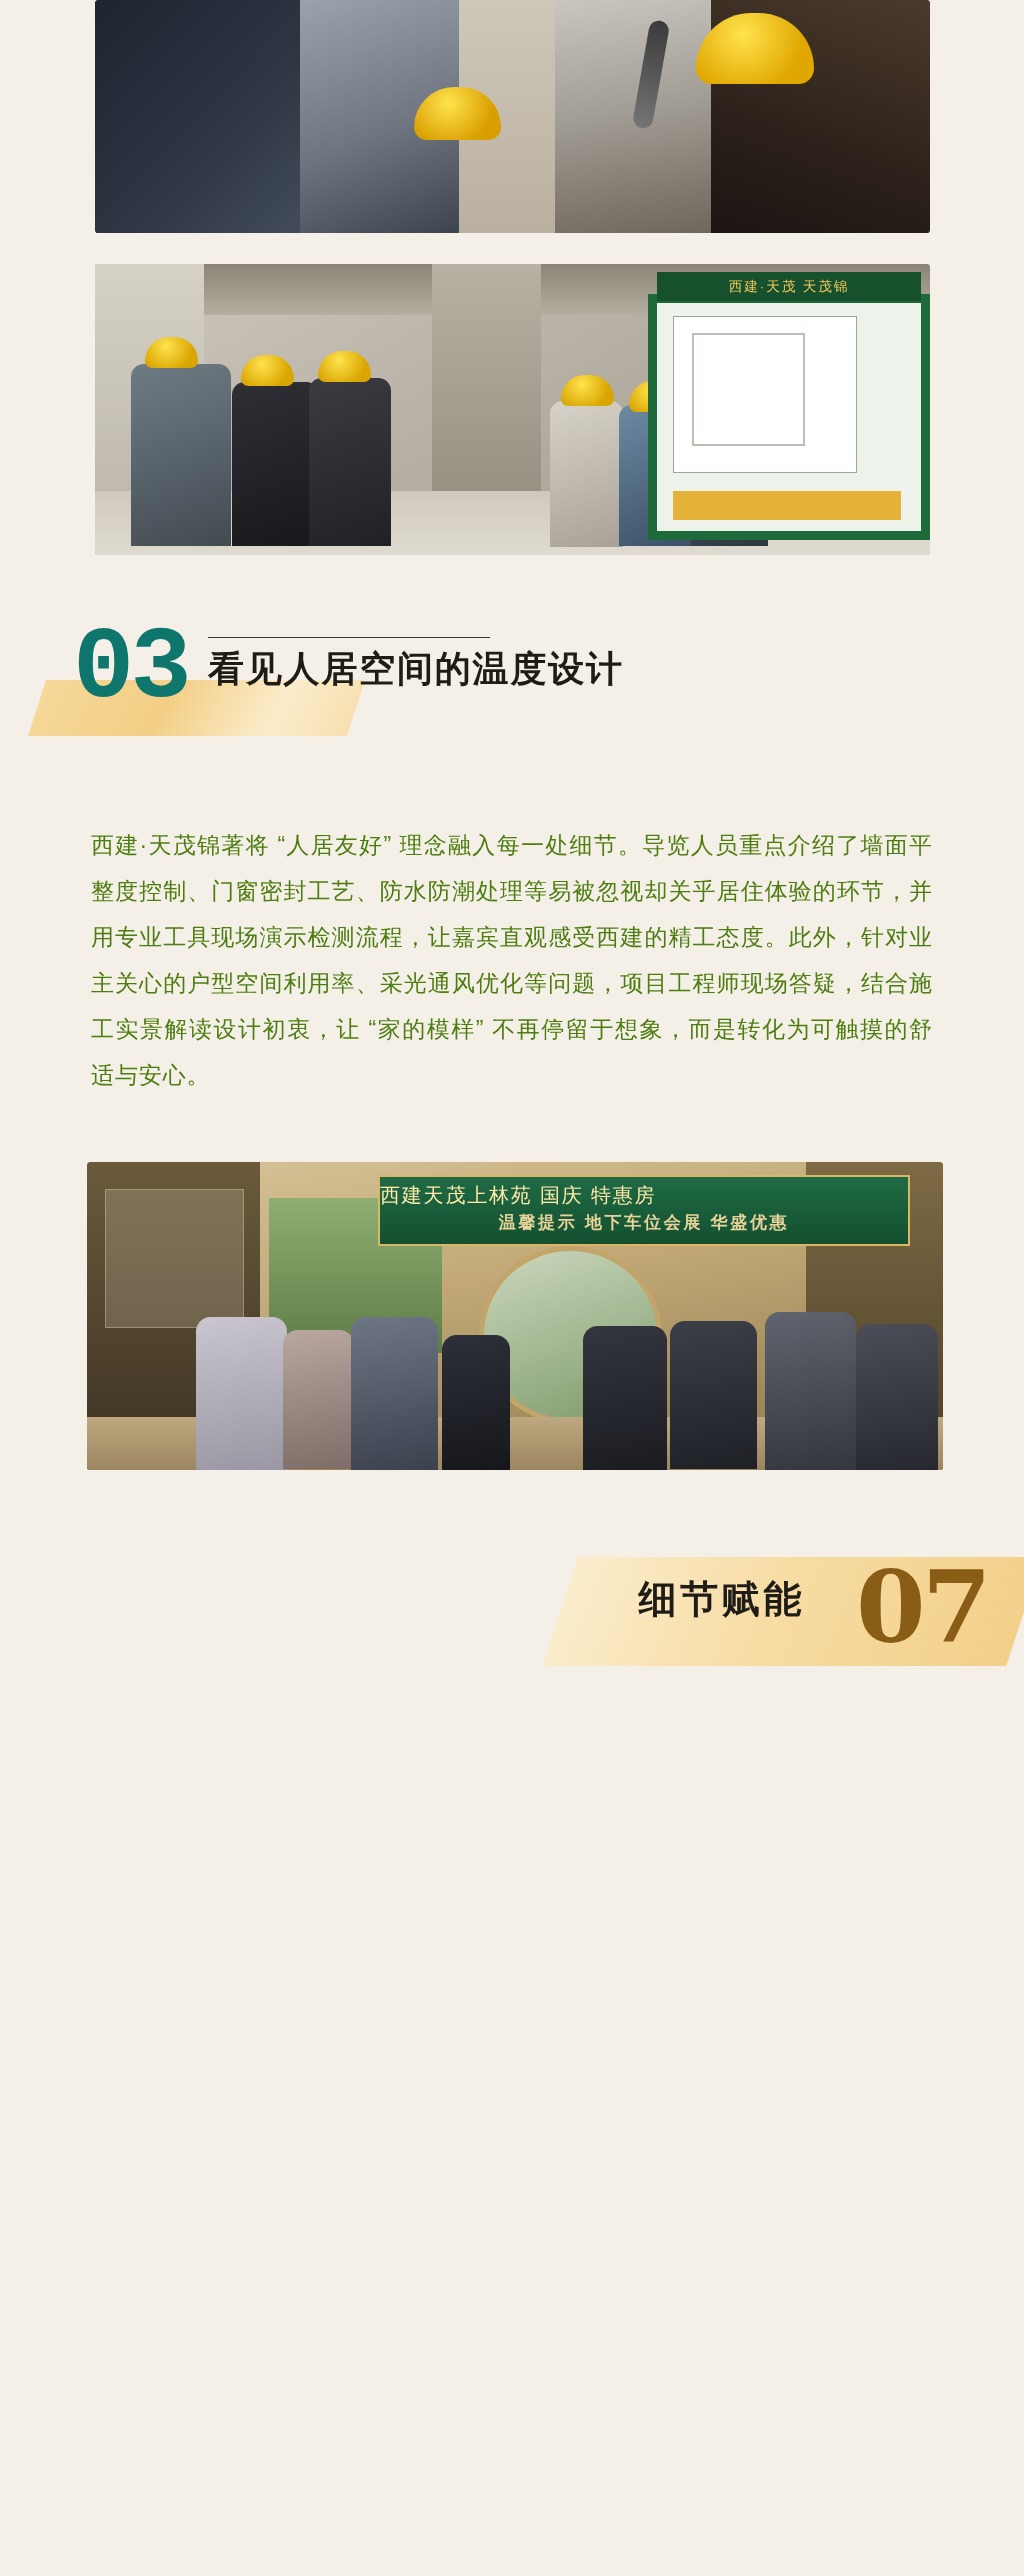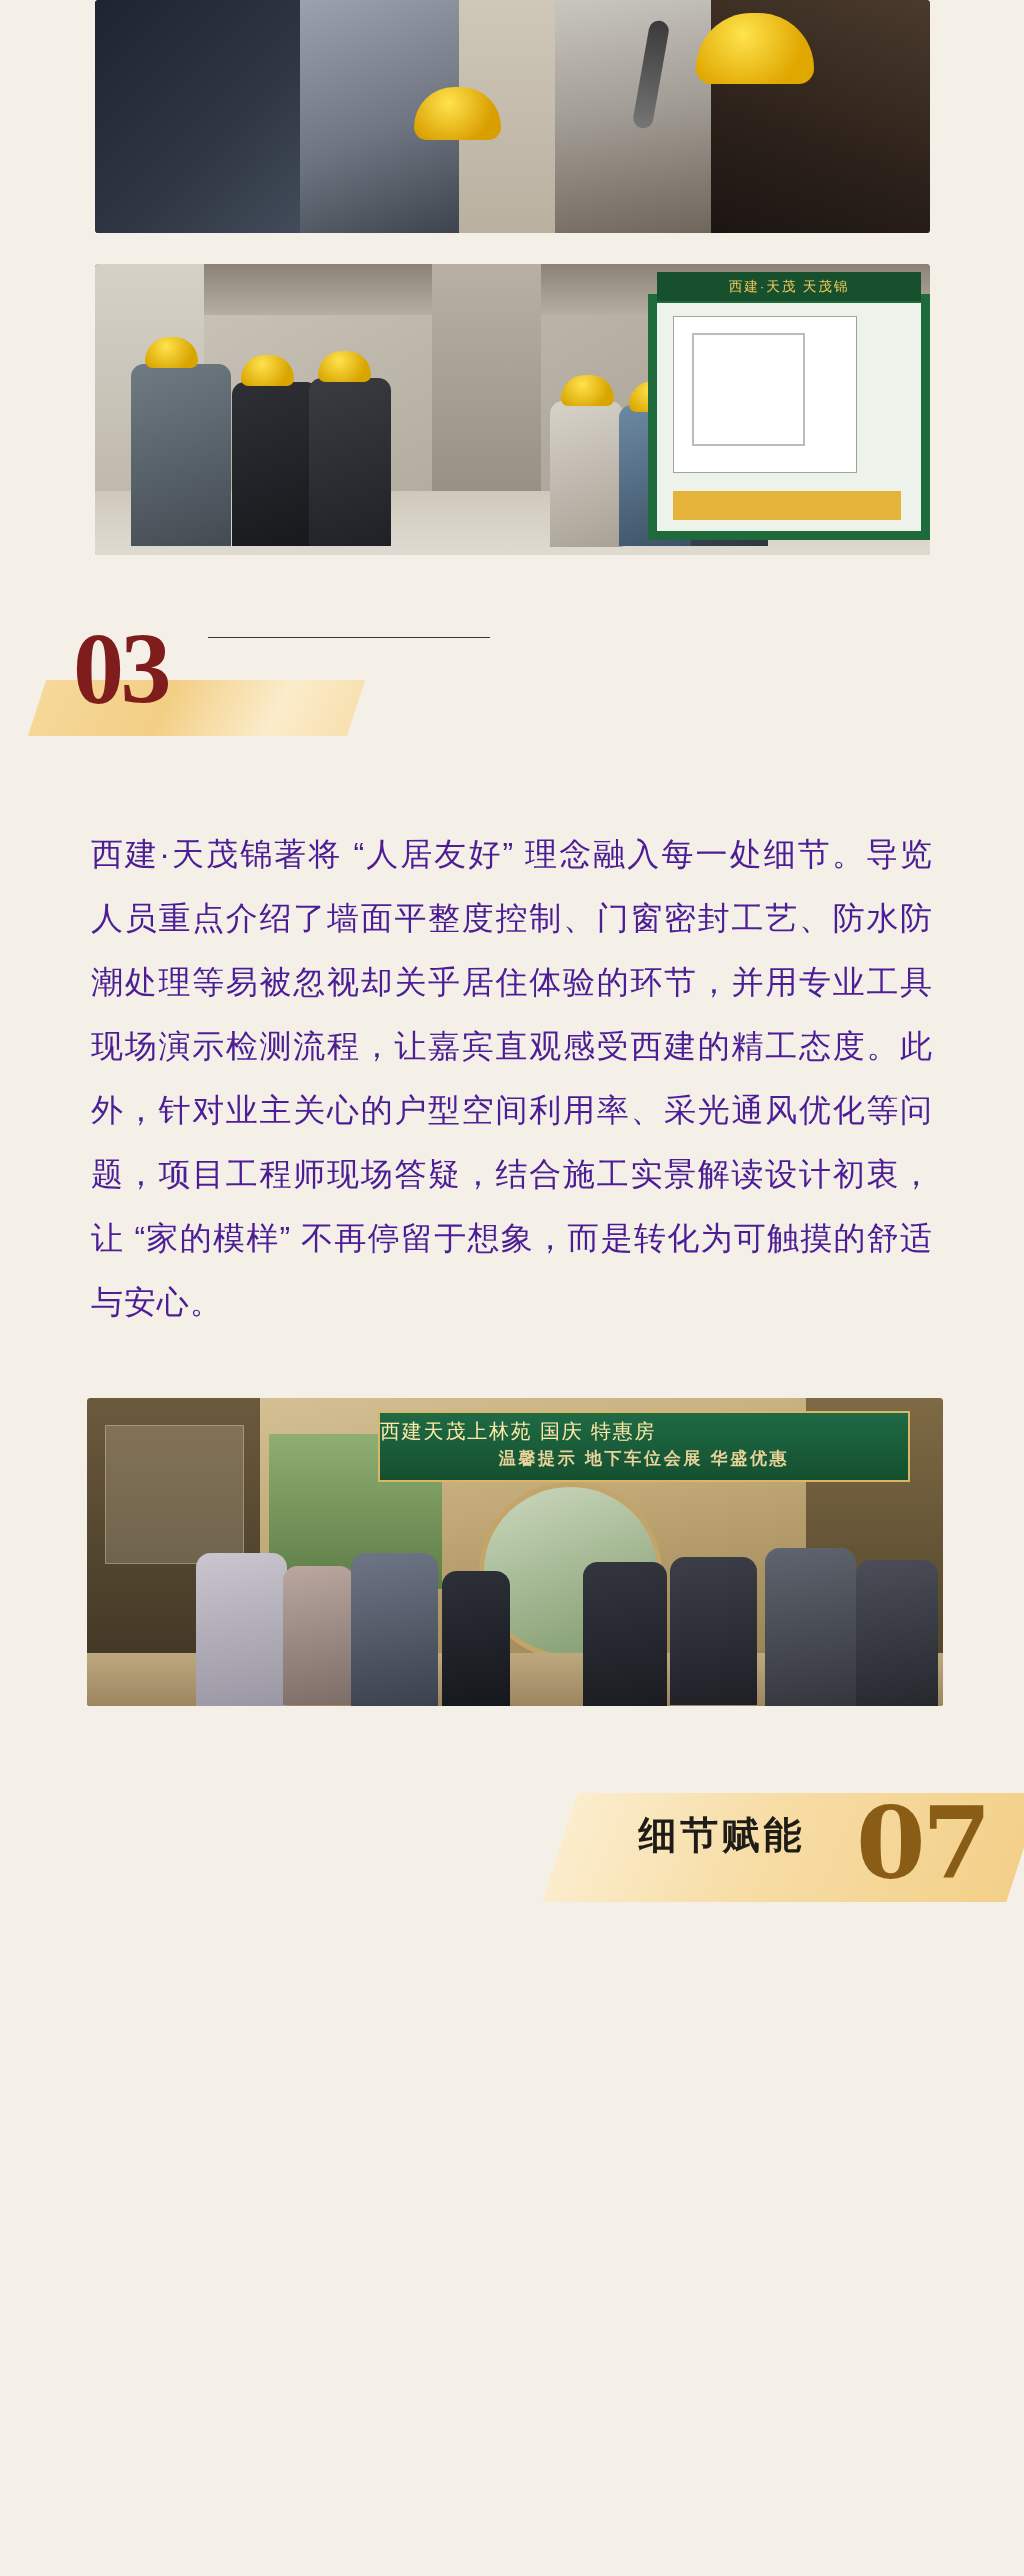--- a/index.html
+++ b/index.html
@@ -139,24 +139,24 @@
     width: 319px;
     height: 56px;
     background: linear-gradient(100deg,#f6d89a 0%, #f3cf85 40%, #fbeccb 75%, #f7e0b0 100%);
     transform: skewX(-18deg);
     z-index: 0;
   }
   .sec-num {
     position: absolute;
     left: 0px;
     top: -14.6px;
-    font-family: Liberation Serif, serif;
+    font-family: Liberation Mono, monospace;
     font-size: 102px;
     font-weight: 700;
-    color: #7f1d1d;
+    color: #0f766e;
     letter-spacing: -3.6px;
     z-index: 2;
     line-height: 1;
   }
   .sec-texts {
     position: absolute;
     left: 135px;
     top: -5.5px;
     z-index: 2;
   }
@@ -180,23 +180,23 @@
     font-weight: 700;
     color: #1f1c18;
     letter-spacing: 1.8px;
     line-height: 1.25;
   }
 
   
   .body-text {
     margin: 80px 91px 0 91px;
     width: 842px;
-    font-size: 32px;
+    font-size: 23px;
     line-height: 2.0;
-    color: #4c1d95;
+    color: #4d7c0f;
     letter-spacing: 0.9px;
     text-align: justify;
   }
 
   
   .photo-3 {
     margin-left: 87px;
     margin-top: 64px;
     width: 856px;
     height: 308px;
@@ -313,20 +313,21 @@
       <div class="plan"></div>
       <div class="legend"></div>
     </div>
   </div>
 
   <div class="section-head">
     <div class="sec-ribbon"></div>
     <div class="sec-num">03</div>
     <div class="sec-texts">
       <div class="sec-rule"></div>
+      <div class="sec-title">看见人居空间的温度设计</div>
     </div>
   </div>
 
   <div class="body-text">西建·天茂锦著将 “人居友好” 理念融入每一处细节。导览人员重点介绍了墙面平整度控制、门窗密封工艺、防水防潮处理等易被忽视却关乎居住体验的环节，并用专业工具现场演示检测流程，让嘉宾直观感受西建的精工态度。此外，针对业主关心的户型空间利用率、采光通风优化等问题，项目工程师现场答疑，结合施工实景解读设计初衷，让 “家的模样” 不再停留于想象，而是转化为可触摸的舒适与安心。</div>
 
   <div class="photo photo-3">
     <div class="room-left">
       <div class="shelf"></div>
     </div>
     <div class="room-right"></div>

